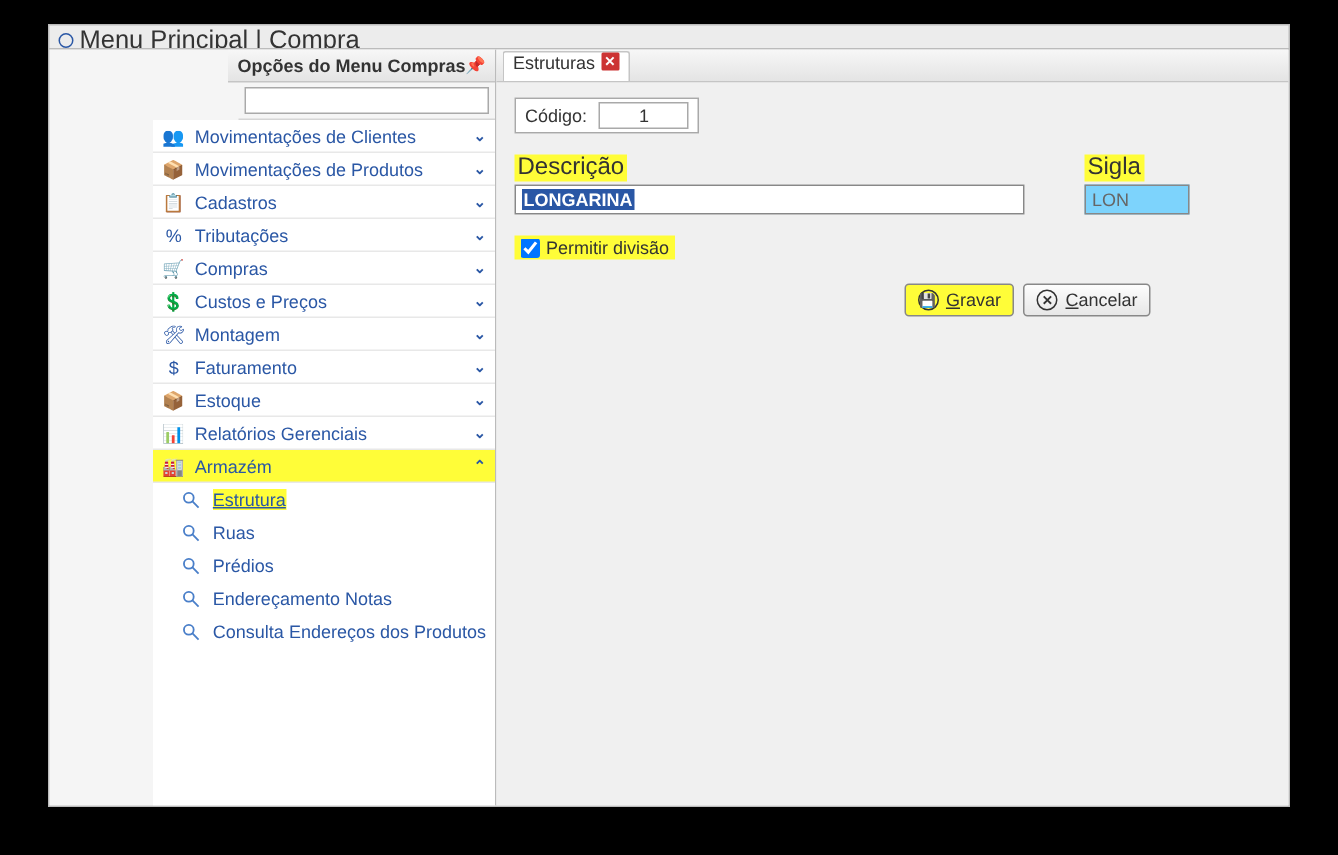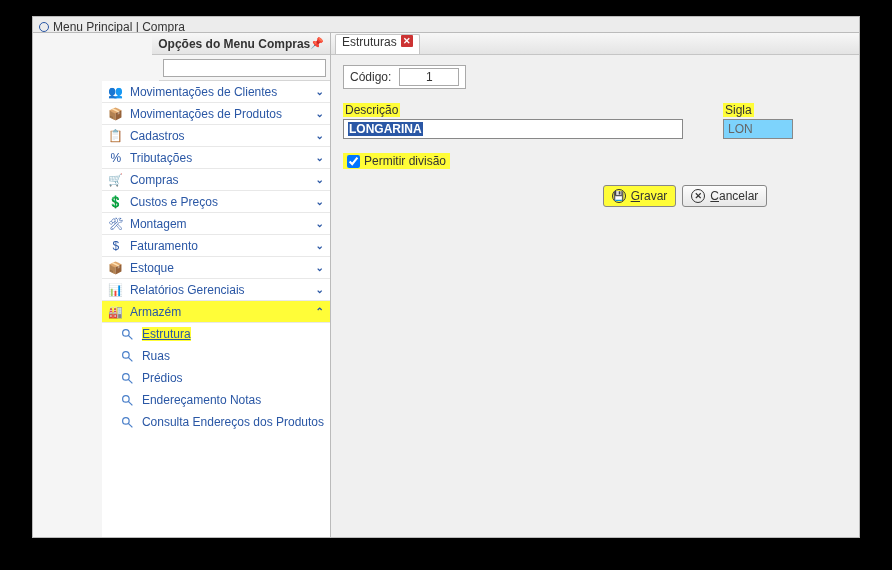--- a/index.html
+++ b/index.html
@@ -1,18 +1,18 @@
 <!DOCTYPE html>
 <html><head>
 <meta charset="utf-8">
 <style>
 * { box-sizing: border-box; margin: 0; padding: 0; font-family: "Segoe UI", Tahoma, sans-serif; }
 body { background: #000; width: 892px; height: 570px; overflow: hidden; position: relative; }
 .app-frame { position: absolute; top: 32px; left: 32px; width: 828px; height: 506px; background: #f0f0f0; border: 1px solid #bbb; display: flex; flex-direction: column; }
-.top-stub { position: absolute; top: 16px; left: 32px; width: 828px; height: 20px; background: #ececec; border: 1px solid #bbb; border-bottom: none; font-size: 12px; padding-left: 6px; color: #333; display: flex; align-items: center; }
+.top-stub { position: absolute; top: 16px; left: 32px; width: 828px; height: 20px; background: #ececec; border: 1px solid #bbb; border-bottom: none; font-size: 17px; padding-left: 6px; color: #333; display: flex; align-items: center; }
 .top-stub .bullet { width: 10px; height: 10px; border-radius: 50%; border: 1px solid #2a57a5; display: inline-block; margin-right: 4px; }
 .content { display: flex; flex: 1; overflow: hidden; }
 
 
 .sidebar { width: 298px; border-right: 1px solid #bbb; background: #f5f5f5; display: flex; flex-direction: column; align-items: flex-end; }
 .sidebar-title { height: 22px; background: linear-gradient(#f7f7f7,#e4e4e4); border-bottom: 1px solid #c5c5c5; display: flex; align-items: center; padding: 0 6px; font-size: 12px; font-weight: bold; color: #333; justify-content: space-between; }
 .pin-icon { font-size: 11px; color: #555; }
 .sidebar-search { padding: 3px 4px; border-bottom: 1px solid #d5d5d5; }
 .sidebar-search input { width: 100%; height: 18px; border: 1px solid #a9a9a9; font-size: 12px; padding: 0 3px; }
 .menu-list { flex: 1; overflow: auto; background: #fff; }
@@ -32,21 +32,21 @@
 .main { flex: 1; background: #f0f0f0; display: flex; flex-direction: column; }
 .tabs { height: 22px; display: flex; align-items: flex-end; padding-left: 4px; border-bottom: 1px solid #c5c5c5; background: linear-gradient(#f7f7f7,#e4e4e4); gap: 2px; }
 .tab { height: 20px; background: #fff; border: 1px solid #c5c5c5; border-bottom: none; border-radius: 2px 2px 0 0; padding: 0 6px; font-size: 12px; display: flex; align-items: flex-start; gap: 4px; color: #333; cursor: pointer; }
 .tab .close { width: 12px; height: 12px; background: #c33; color: #fff; font-size: 9px; display: inline-flex; align-items: center; justify-content: center; border-radius: 1px; cursor: pointer; font-weight: bold; }
 .form-area { flex: 1; background: #f0f0f0; padding: 10px 12px; font-size: 12px; color: #333; }
 .row { display: flex; align-items: center; gap: 8px; margin-bottom: 14px; }
 .codigo-box { border: 1px solid #a9a9a9; background: #fff; display: inline-flex; align-items: center; padding: 2px 6px; }
 .codigo-box .code-val { width: 60px; border: 1px solid #a9a9a9; text-align: center; margin-left: 8px; font-size: 12px; color: #333; padding: 1px 2px; }
 .field-group { display: flex; gap: 40px; margin-bottom: 14px; }
 .fld { display: flex; flex-direction: column; gap: 2px; }
-.fld-label { font-size: 12px; color: #333; }
+.fld-label { font-size: 16px; color: #333; }
 .fld-label.hl { background: #fffd38; padding: 0 2px; display: inline-block; width: fit-content; }
 .fld input { border: 1px solid #888; height: 20px; font-size: 12px; padding: 0 4px; color: #2a57a5; font-weight: bold; }
 .fld input.desc { width: 340px; }
 .fld input.desc.sel { background: #fff; color: #2a57a5; }
 .fld input.desc.sel::selection { background: #2a57a5; color: #fff; }
 .fld input.sigla { width: 70px; color: #666; background: #7dd3fc; font-weight: normal; }
 .chk-row { display: flex; align-items: center; gap: 4px; margin-bottom: 16px; }
 .chk-row input[type=checkbox] { width: 13px; height: 13px; }
 .chk-row.hl { background: #fffd38; padding: 1px 4px; width: fit-content; }
 .btn-row { display: flex; gap: 6px; justify-content: center; padding-left: 180px; }

